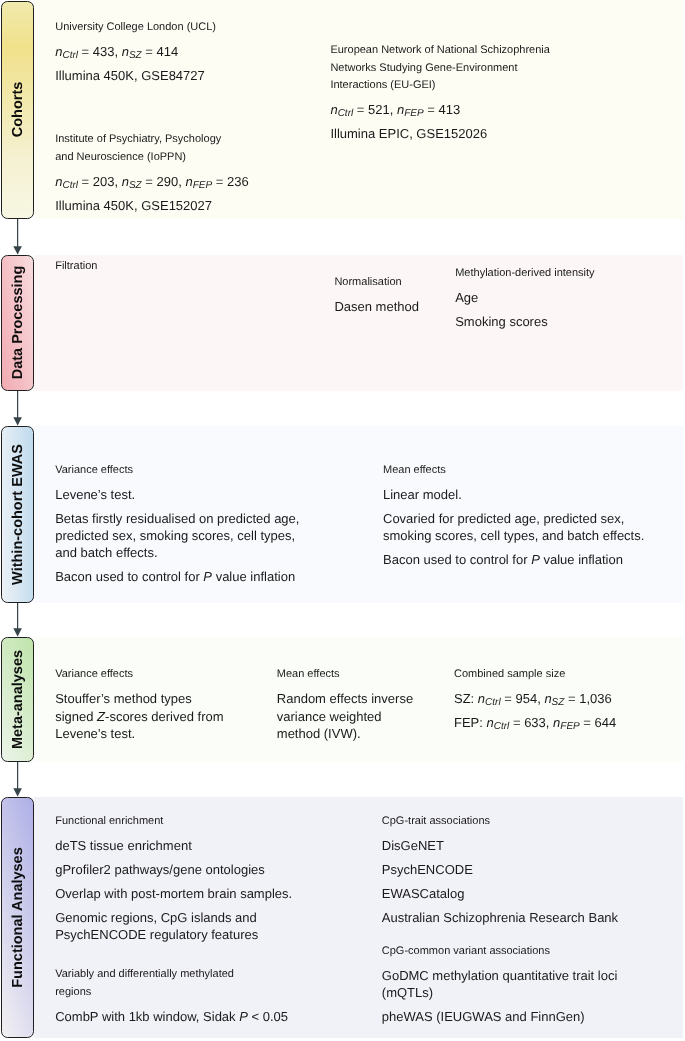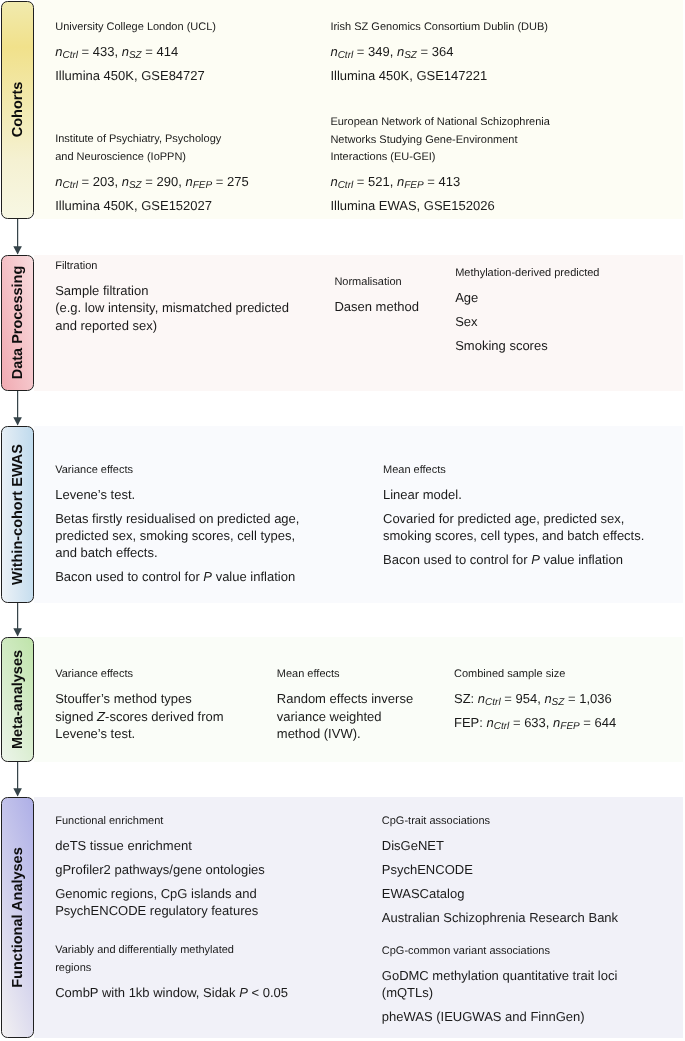--- a/index.html
+++ b/index.html
@@ -38,59 +38,50 @@
   <div class="col" id="s1c1" style="left: 55.2px; top: 18.5px; width: 285px;">
     <div>
       <p class="h">University College London (UCL)</p>
       <p class="t"><i>n</i><sub>Ctrl</sub><span> = 433, </span><i>n</i><sub>SZ</sub><span> = 414</span></p>
       <p class="t">Illumina 450K, GSE84727</p>
     </div>
     <div class="gap" style="height:40.9px"></div>
     <div>
       <p class="h">Institute of Psychiatry, Psychology
 and Neuroscience (IoPPN)</p>
-      <p class="t"><i>n</i><sub>Ctrl</sub><span> = 203, </span><i>n</i><sub>SZ</sub><span> = 290, </span><i>n</i><sub>FEP</sub><span> = 275</span></p>
+      <p class="t"><i>n</i><sub>Ctrl</sub><span> = 203, </span><i>n</i><sub>SZ</sub><span> = 290, </span><i>n</i><sub>FEP</sub><span> = 236</span></p>
       <p class="t">Illumina 450K, GSE152027</p>
     </div>
   </div>
 
   <div class="col" id="s1c2" style="left: 330.4px; top: 18.5px; width: 345px;">
-    <div>
-      <p class="h">Irish SZ Genomics Consortium Dublin (DUB)</p>
-      <p class="t"><i>n</i><sub>Ctrl</sub><span> = 349, </span><i>n</i><sub>SZ</sub><span> = 364</span></p>
-      <p class="t">Illumina 450K, GSE147221</p>
-    </div>
     <div class="gap" style="height:23.8px"></div>
     <div>
       <p class="h">European Network of National Schizophrenia
 Networks Studying Gene-Environment
 Interactions (EU-GEI)</p>
       <p class="t"><i>n</i><sub>Ctrl</sub><span> = 521, </span><i>n</i><sub>FEP</sub><span> = 413</span></p>
-      <p class="t">Illumina EWAS, GSE152026</p>
+      <p class="t">Illumina EPIC, GSE152026</p>
     </div>
   </div>
 
   <div class="band" id="band2" style="top: 255px; height: 136px; background: rgb(252, 247, 246);"></div>
   <div class="labelbox" id="lb2" style="top: 255px; height: 136px; background: linear-gradient(79.8deg, rgb(241, 170, 178) 0%, rgb(248, 220, 222) 100%);">
     <span class="lt">Data Processing</span>
   </div>
   <div class="col" id="s2c1" style="left: 55.2px; top: 258px; width: 285px;">
     <p class="h">Filtration</p>
-    <p class="tt">Sample filtration
-(e.g. low intensity, mismatched predicted
-and reported sex)</p>
   </div>
   <div class="col" id="s2c2" style="left: 334.4px; top: 274px; width: 118px;">
     <p class="h">Normalisation</p>
     <p class="tt">Dasen method</p>
   </div>
   <div class="col" id="s2c3" style="left: 455.2px; top: 264.5px; width: 225px;">
-    <p class="h">Methylation-derived predicted</p>
+    <p class="h">Methylation-derived intensity</p>
     <p class="t">Age</p>
-    <p class="t">Sex</p>
     <p class="t">Smoking scores</p>
   </div>
 
   <div class="band" id="band3" style="top: 426px; height: 177px; background: rgb(249, 250, 253);"></div>
   <div class="labelbox" id="lb3" style="top: 426px; height: 177px; background: linear-gradient(268.1deg, rgb(191, 218, 237) 0%, rgb(237, 242, 247) 100%);">
     <span class="lt">Within-cohort EWAS</span>
   </div>
   <div class="col" id="s3c1" style="left: 55.2px; top: 461.6px; width: 335px;">
     <p class="h">Variance effects</p>
     <p class="tt">Levene’s test.</p>
@@ -130,20 +121,21 @@
   </div>
 
   <div class="band" id="band5" style="top: 797px; height: 241px; background: rgb(241, 241, 248);"></div>
   <div class="labelbox" id="lb5" style="top: 797px; height: 241px; background: linear-gradient(252.4deg, rgb(174, 175, 231) 0%, rgb(243, 241, 242) 100%);">
     <span class="lt">Functional Analyses</span>
   </div>
   <div class="col" id="s5c1" style="left: 55.2px; top: 813px; width: 325px;">
     <p class="h">Functional enrichment</p>
     <p class="t">deTS tissue enrichment</p>
     <p class="t">gProfiler2 pathways/gene ontologies</p>
+    <p class="t">Overlap with post-mortem brain samples.</p>
     <p class="tt">Genomic regions, CpG islands and
 PsychENCODE regulatory features</p>
     <div class="gap" style="height:16px"></div>
     <p class="h">Variably and differentially methylated
 regions</p>
     <p class="t"><span>CombP with 1kb window, Sidak </span><i>P</i><span> &lt; 0.05</span></p>
   </div>
   <div class="col" id="s5c2" style="left: 381.8px; top: 813px; width: 305px;">
     <p class="h">CpG-trait associations</p>
     <p class="t">DisGeNET</p>

